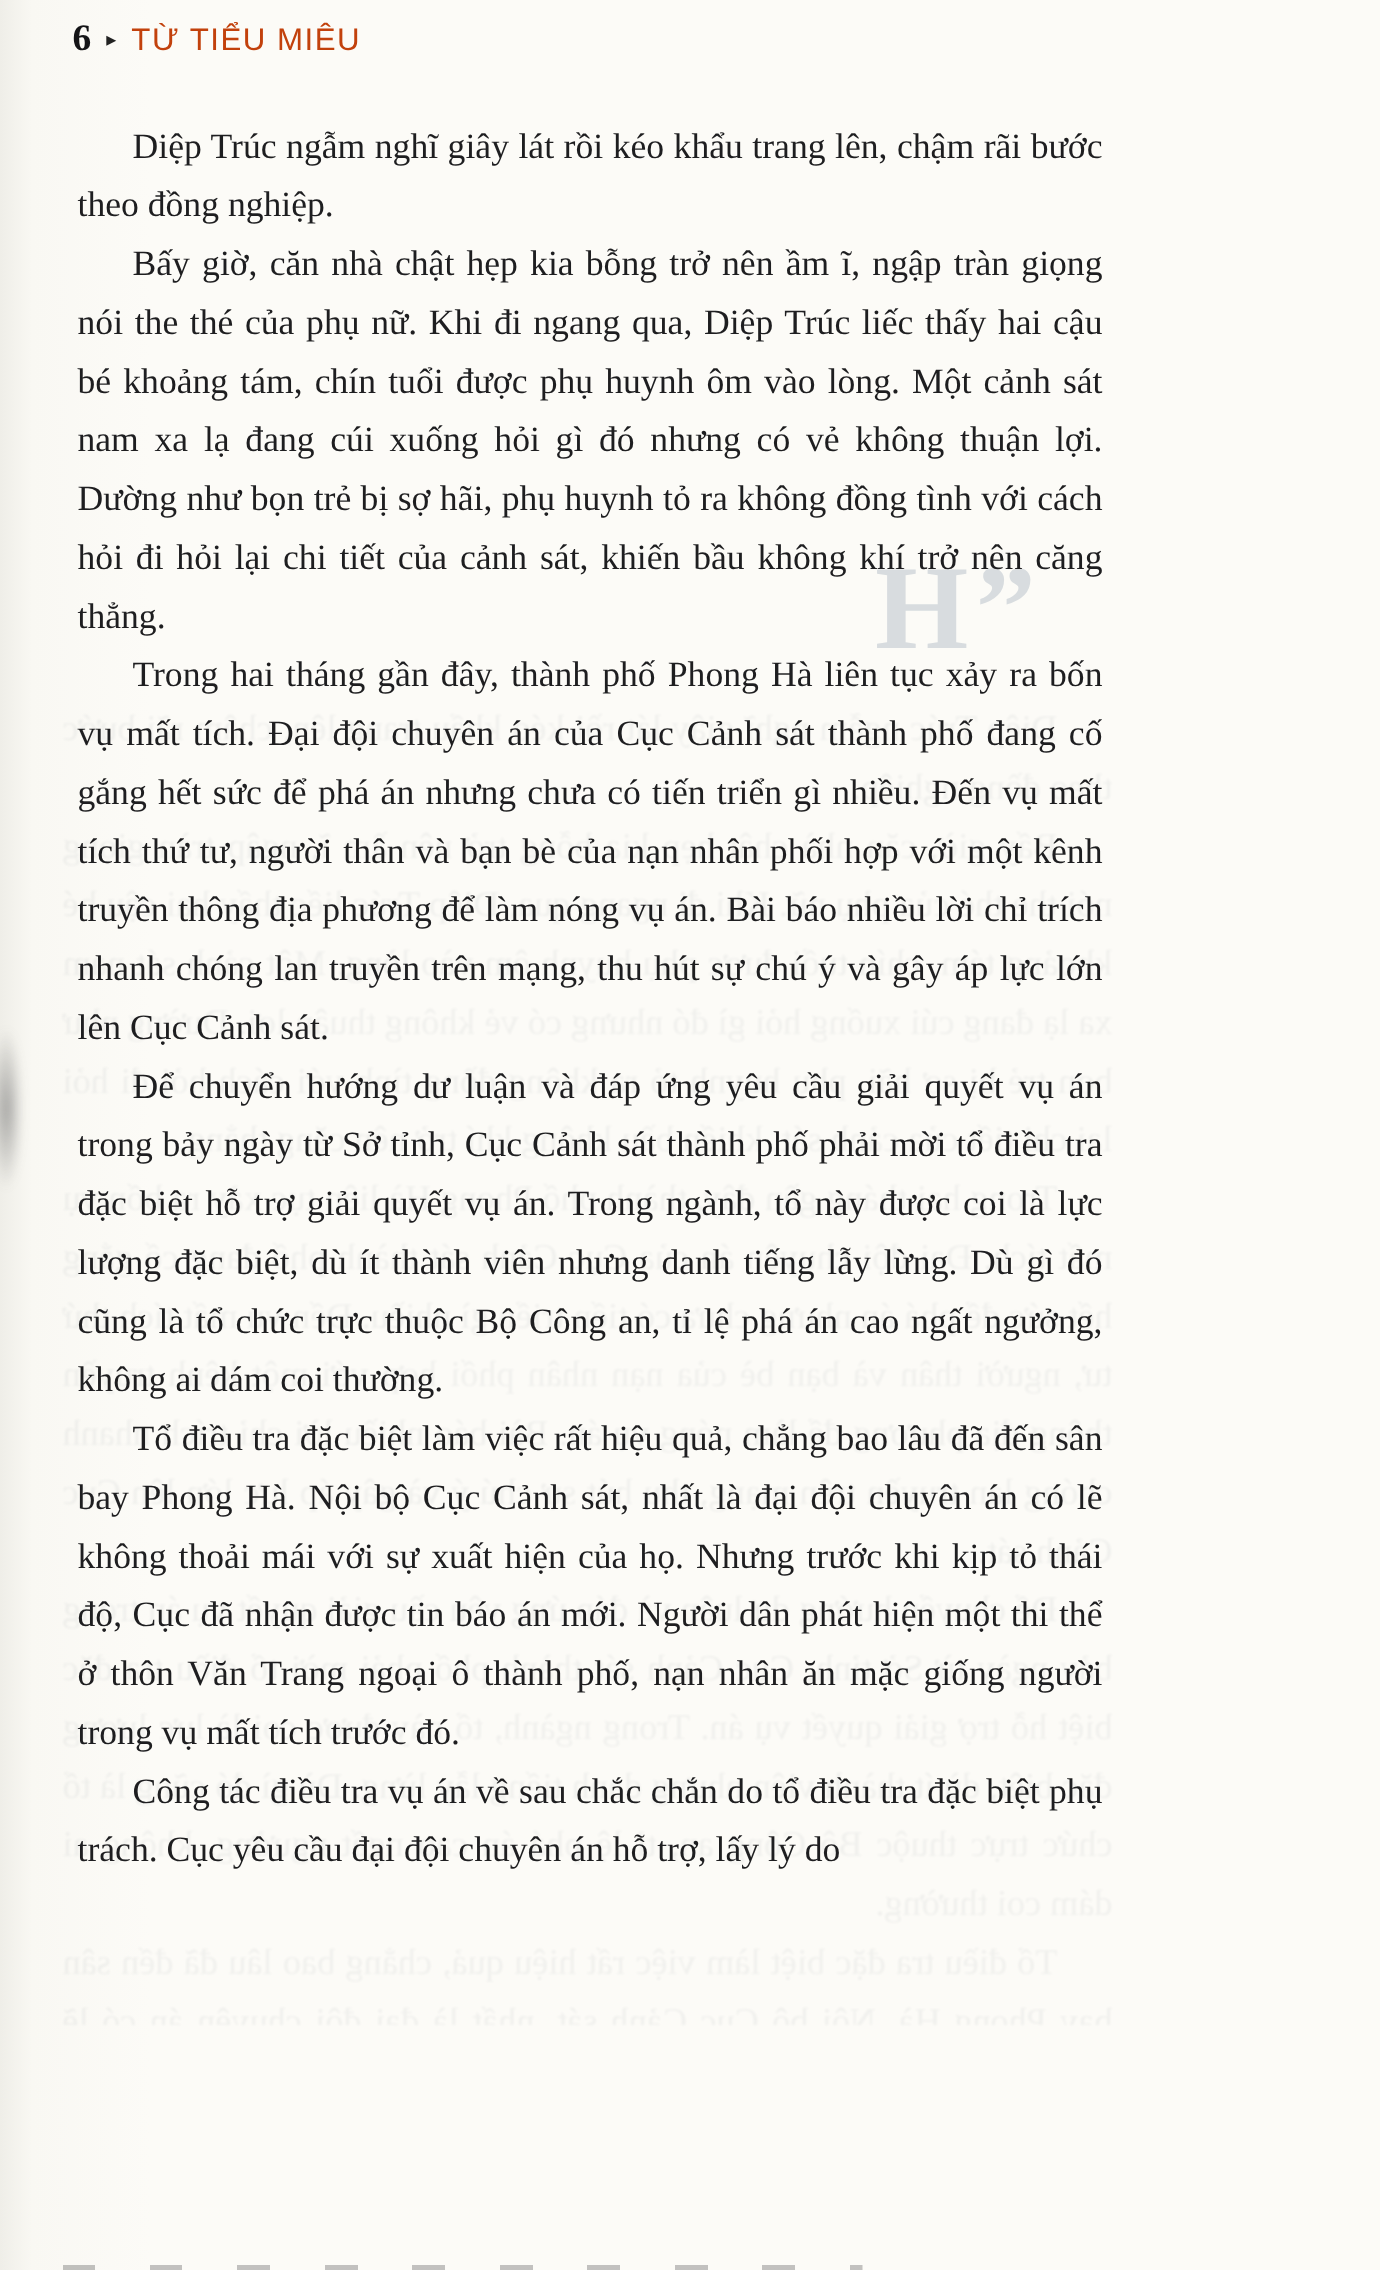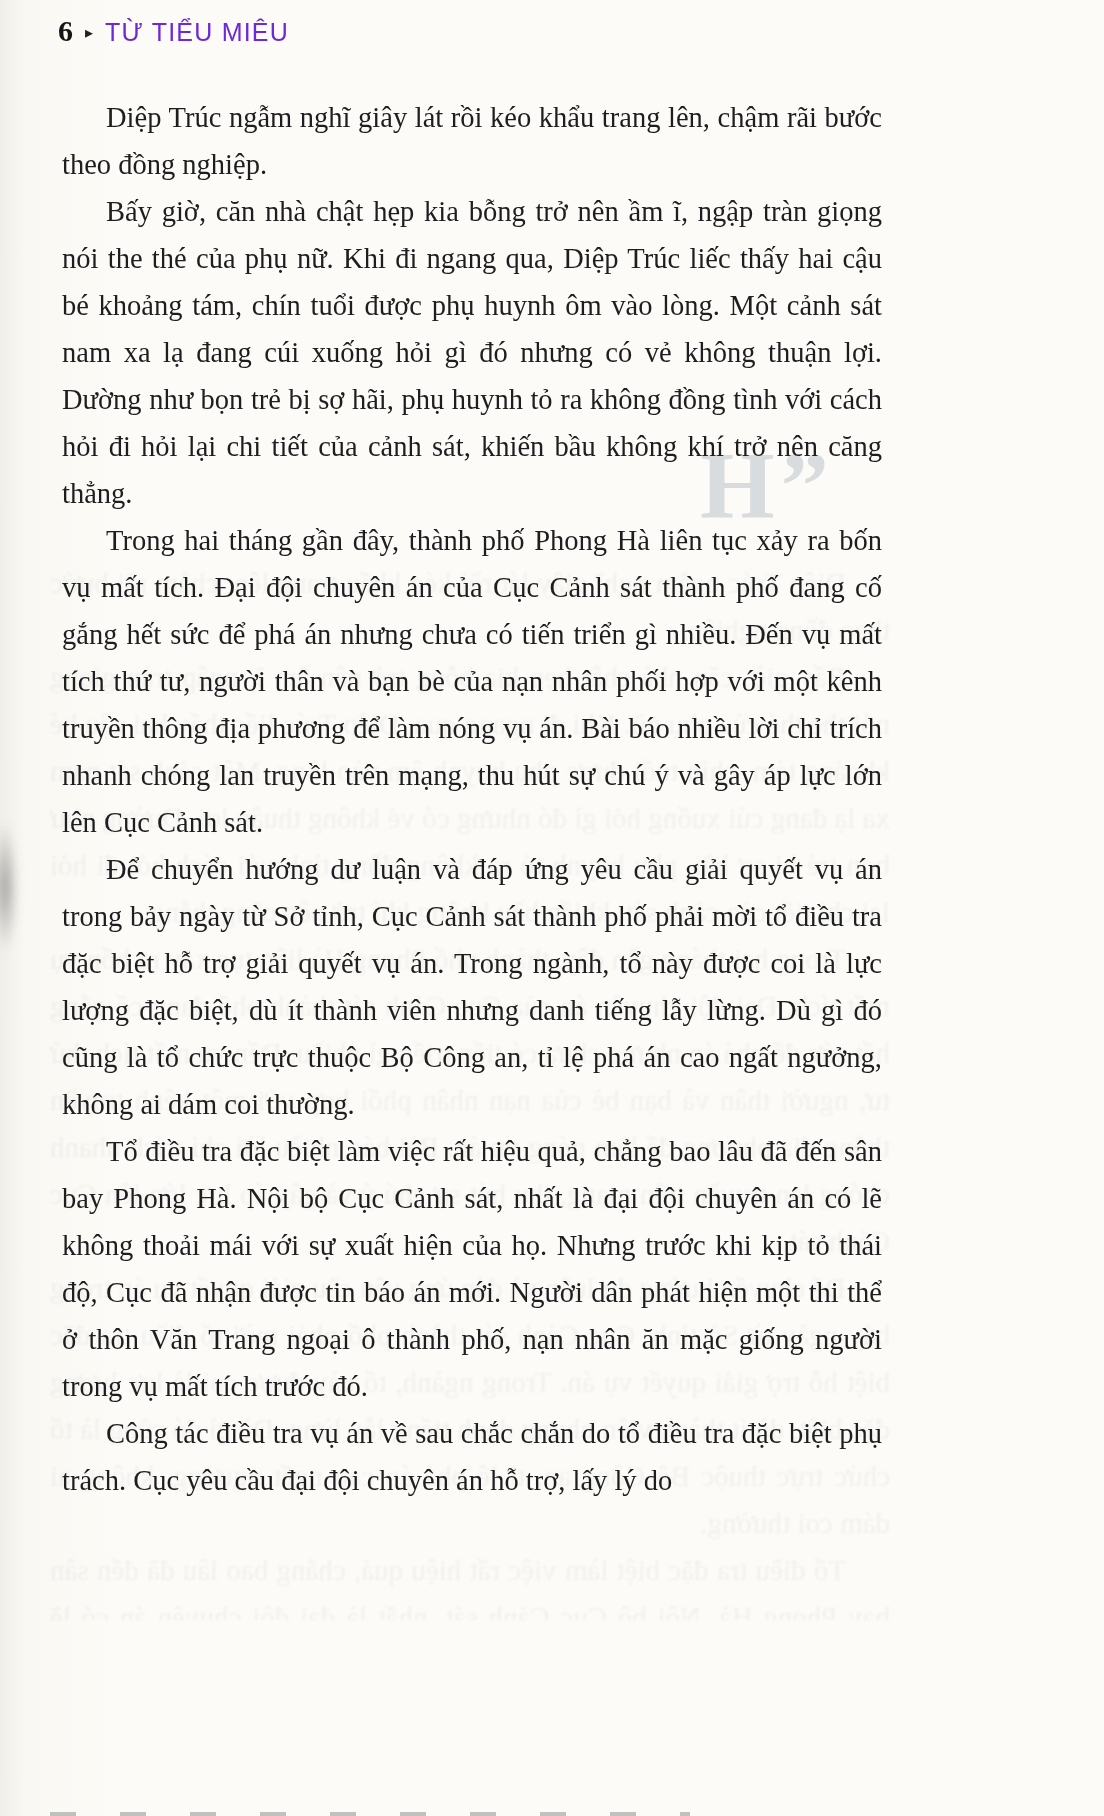--- a/index.html
+++ b/index.html
@@ -59,21 +59,21 @@
   }
   .arrow {
     font-size: 16px;
     color: #222;
     transform: translateY(-3px);
   }
   .running-title {
     font-family: "Liberation Sans", sans-serif;
     font-size: 25px;
     letter-spacing: 1.2px;
-    color: #6d28d9;
+    color: #c2410c;
   }
 
   .body-text {
     position: absolute;
     top: 94px; left: 62px;
     width: 820px;
     font-size: 28.5px;
     line-height: 47px;
     text-align: justify;
     text-justify: inter-word;

